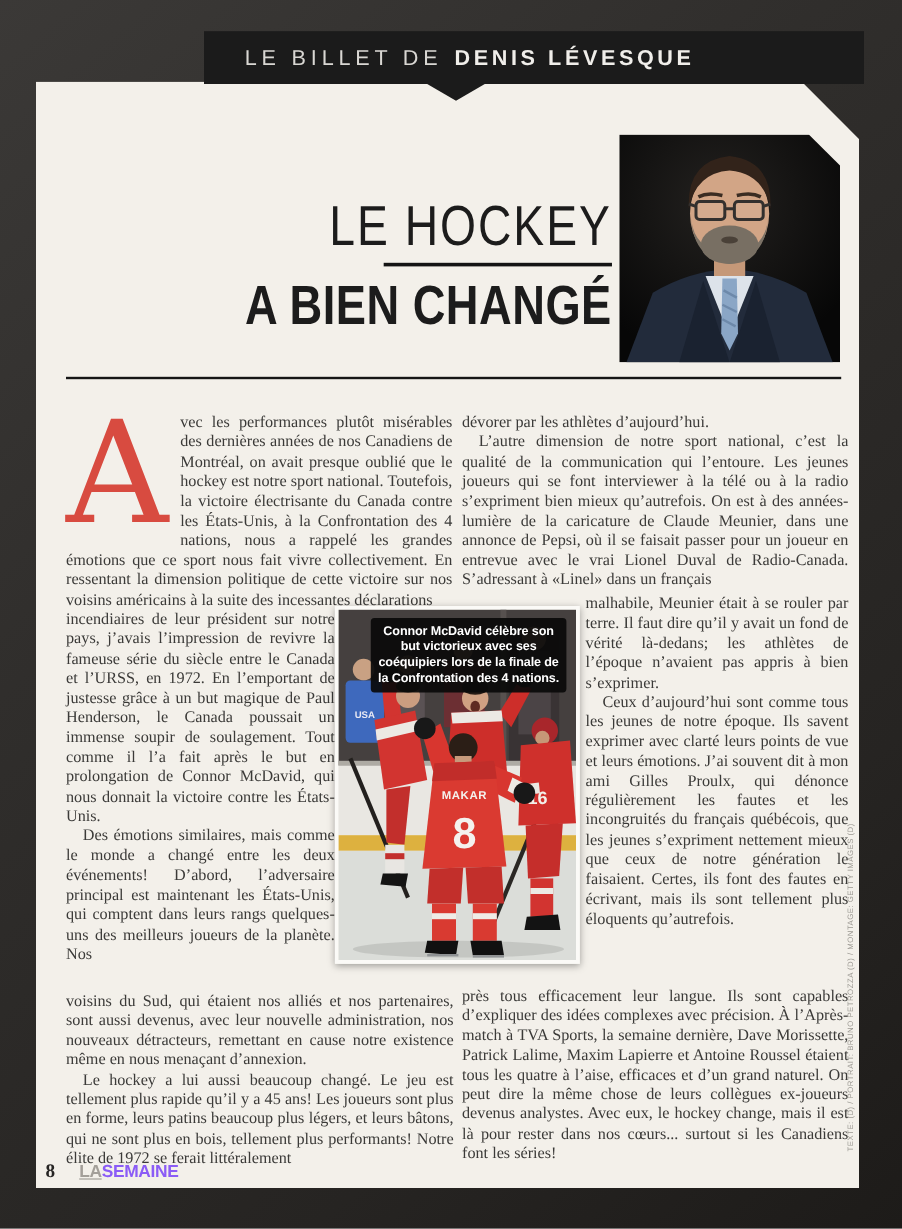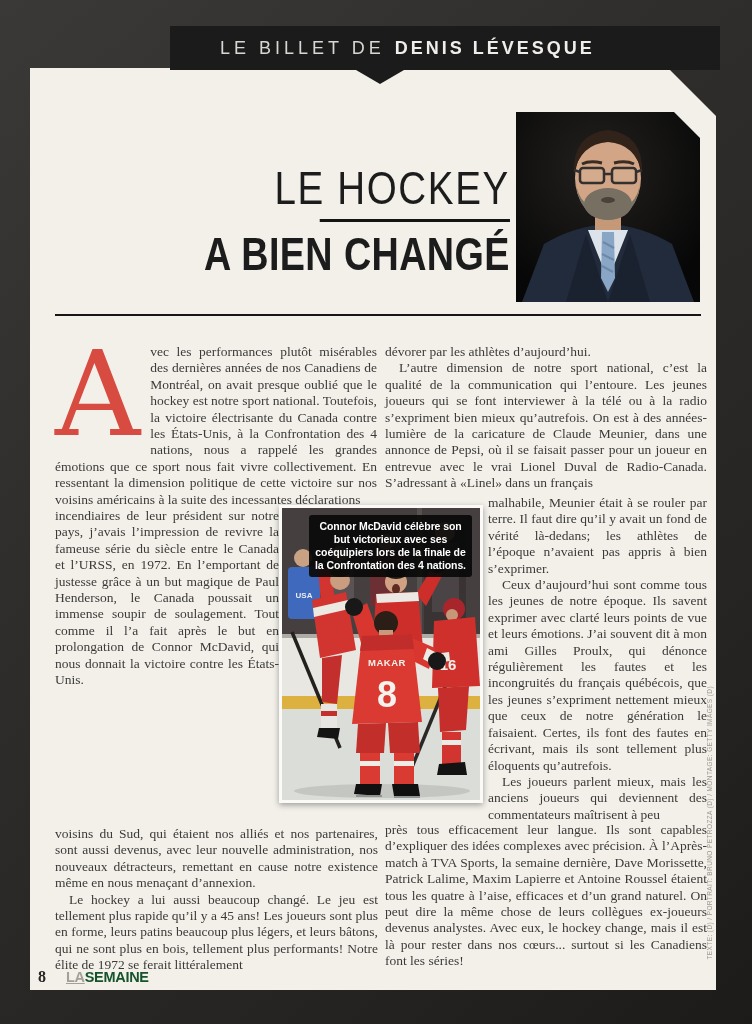--- a/index.html
+++ b/index.html
@@ -1,21 +1,21 @@
 <!DOCTYPE html>
 <html lang="fr"><head>
 <meta charset="utf-8">
 <style>
   html,body{margin:0;padding:0;}
   body{font-family:"Liberation Sans",sans-serif;}
   .scan{position:relative;width:752px;height:1024px;overflow:hidden;
         background:linear-gradient(140deg,#3b3937 0%,#302e2c 35%,#262422 75%,#1d1b19 100%);}
   
   .kicker-band{position:absolute;left:170px;top:26px;width:550px;height:44px;background:#1b1b1b;
-               display:flex;align-items:center;padding-left:50px;box-sizing:border-box;}
+               display:flex;align-items:center;padding-left:34px;box-sizing:border-box;}
   .kicker-light{color:#d9d7d3;font-size:18px;letter-spacing:4px;font-weight:400;}
   .kicker-bold{color:#f0eeea;font-size:18px;letter-spacing:3px;font-weight:800;margin-left:10px;text-align:right;}
   .band-notch{position:absolute;left:356px;top:70px;width:0;height:0;
               border-left:24px solid transparent;border-right:24px solid transparent;
               border-top:14px solid #1b1b1b;}
   
   .page-card{position:absolute;left:30px;top:68px;width:686px;height:922px;background:#f3f0ea;
              clip-path:polygon(0 0,638px 0,686px 48px,686px 100%,0 100%);}
   
   .headline{position:absolute;right:206px;top:96px;text-align:right;color:#1c1c1c;
@@ -46,21 +46,21 @@
              border:3px solid #fbfaf7;box-shadow:0 2px 6px rgba(0,0,0,0.35);}
   .photo-box svg{display:block;}
   .photo-caption{position:absolute;left:8px;right:8px;top:7px;background:rgba(10,10,10,0.93);
                  color:#ffffff;font-size:10.5px;line-height:13px;font-weight:700;text-align:center;
                  padding:5px 5px;border-radius:3px;letter-spacing:-0.1px;margin-left:19px;}
   
   .page-num{position:absolute;left:8px;bottom:4px;font-family:"Liberation Serif",serif;
             font-size:16px;font-weight:700;color:#262524;}
   .brand{position:absolute;left:36px;bottom:5px;font-size:14.5px;font-weight:800;letter-spacing:-0.3px;}
   .brand-la{color:#a39f99;text-decoration:underline;}
-  .brand-semaine{color:#14532d;}
+  .brand-semaine{color:#8b5cf6;}
   
   .credit{position:absolute;right:3px;bottom:30px;writing-mode:vertical-rl;transform:rotate(180deg);
           font-size:6.5px;color:#9b9892;letter-spacing:0.4px;}
 </style>
 </head>
 <body>
 
 <div class="scan">
 
   <div class="page-card">
@@ -117,34 +117,34 @@
       </svg>
     </div>
 
     <div class="divider"></div>
 
     <div class="textblock b-col1-top">
       <p><span class="dropcap">A</span><span>vec les performances plutôt misérables des dernières années de nos Canadiens de Montréal, on avait presque oublié que le hockey est notre sport national. Toutefois, la victoire électrisante du Canada contre les États-Unis, à la Confrontation des 4 nations, nous a rappelé les grandes émotions que ce sport nous fait vivre collectivement. En ressentant la dimension politique de cette victoire sur nos voisins américains à la suite des incessantes déclarations</span></p>
     </div>
     <div class="textblock b-col1-narrow">
       <p>incendiaires de leur président sur notre pays, j’avais l’impression de revivre la fameuse série du siècle entre le Canada et l’URSS, en 1972. En l’emportant de justesse grâce à un but magique de Paul Henderson, le Canada poussait un immense soupir de soulagement. Tout comme il l’a fait après le but en prolongation de Connor McDavid, qui nous donnait la victoire contre les États-Unis.</p>
+      <p class="indent">Des émotions similaires, mais comme le monde a changé entre les deux événements! D’abord, l’adversaire principal est maintenant les États-Unis, qui comptent dans leurs rangs quelques-uns des meilleurs joueurs de la planète. Nos</p>
     </div>
     <div class="textblock b-col1-bottom">
       <p>voisins du Sud, qui étaient nos alliés et nos partenaires, sont aussi devenus, avec leur nouvelle administration, nos nouveaux détracteurs, remettant en cause notre existence même en nous menaçant d’annexion.</p>
       <p class="indent">Le hockey a lui aussi beaucoup changé. Le jeu est tellement plus rapide qu’il y a 45 ans! Les joueurs sont plus en forme, leurs patins beaucoup plus légers, et leurs bâtons, qui ne sont plus en bois, tellement plus performants! Notre élite de 1972 se ferait littéralement</p>
     </div>
 
     <div class="textblock b-col2-top">
       <p>dévorer par les athlètes d’aujourd’hui.</p>
       <p class="indent">L’autre dimension de notre sport national, c’est la qualité de la communication qui l’entoure. Les jeunes joueurs qui se font interviewer à la télé ou à la radio s’expriment bien mieux qu’autrefois. On est à des années-lumière de la caricature de Claude Meunier, dans une annonce de Pepsi, où il se faisait passer pour un joueur en entrevue avec le vrai Lionel Duval de Radio-Canada. S’adressant à «Linel» dans un français</p>
     </div>
     <div class="textblock b-col2-narrow">
       <p>malhabile, Meunier était à se rouler par terre. Il faut dire qu’il y avait un fond de vérité là-dedans; les athlètes de l’époque n’avaient pas appris à bien s’exprimer.</p>
       <p class="indent">Ceux d’aujourd’hui sont comme tous les jeunes de notre époque. Ils savent exprimer avec clarté leurs points de vue et leurs émotions. J’ai souvent dit à mon ami Gilles Proulx, qui dénonce régulièrement les fautes et les incongruités du français québécois, que les jeunes s’expriment nettement mieux que ceux de notre génération le faisaient. Certes, ils font des fautes en écrivant, mais ils sont tellement plus éloquents qu’autrefois.</p>
-      <p class="indent">Les joueurs parlent mieux, mais les anciens joueurs qui deviennent des commentateurs maîtrisent à peu</p>
     </div>
     <div class="textblock b-col2-bottom">
       <p>près tous efficacement leur langue. Ils sont capables d’expliquer des idées complexes avec précision. À l’Après-match à TVA Sports, la semaine dernière, Dave Morissette, Patrick Lalime, Maxim Lapierre et Antoine Roussel étaient tous les quatre à l’aise, efficaces et d’un grand naturel. On peut dire la même chose de leurs collègues ex-joueurs devenus analystes. Avec eux, le hockey change, mais il est là pour rester dans nos cœurs... surtout si les Canadiens font les séries!</p>
     </div>
 
     <div class="photo-box">
       <svg width="198" height="292" viewBox="0 0 198 292">
 
         <g>
           <rect x="0" y="0" width="198" height="130" fill="#45403f"></rect>

